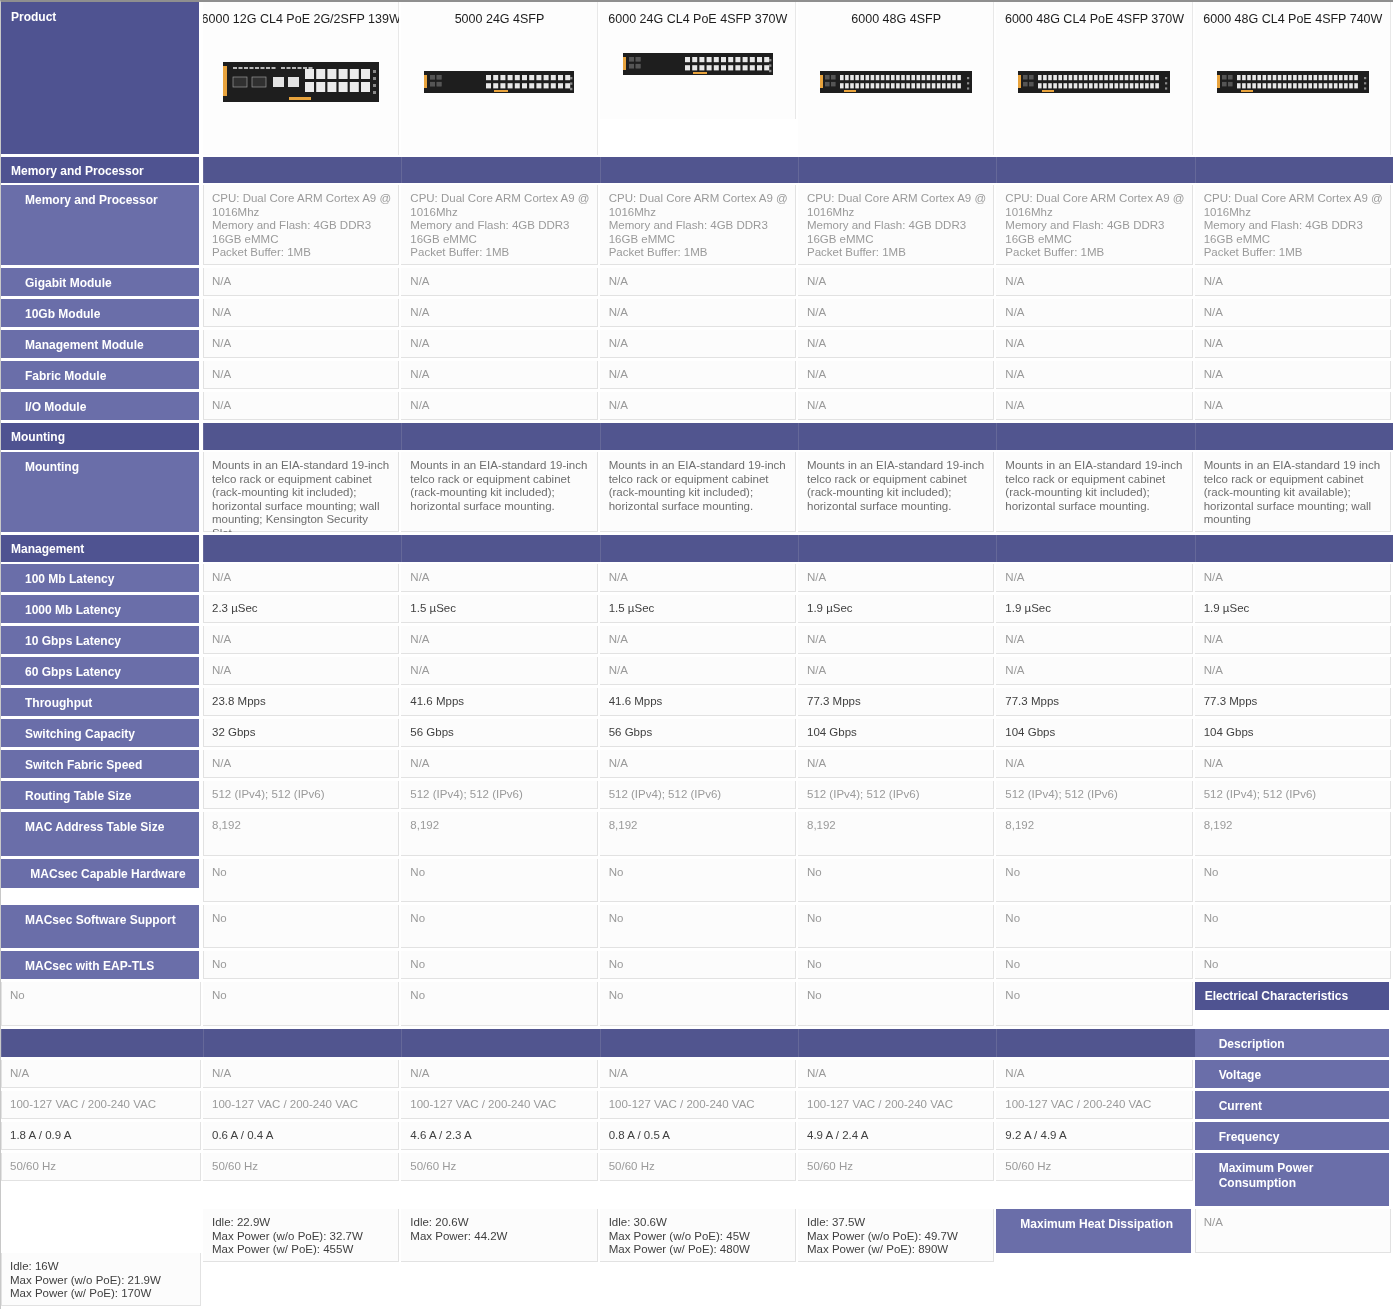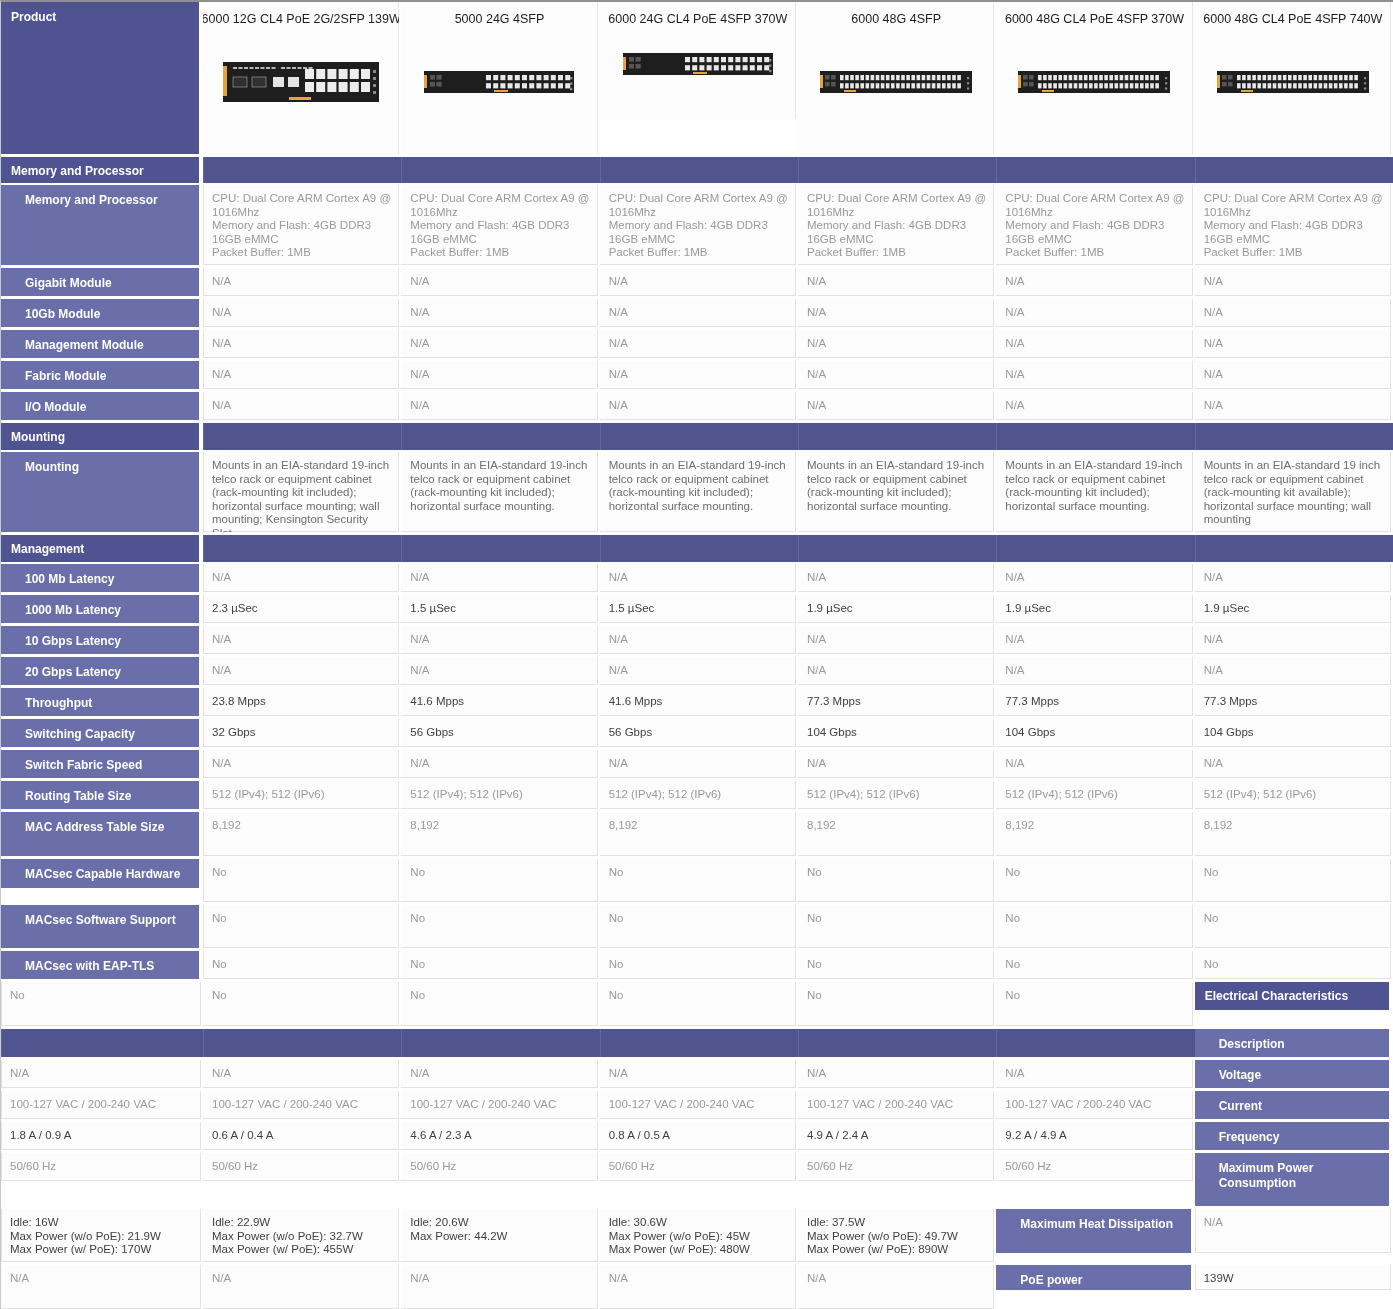--- a/index.html
+++ b/index.html
@@ -464,21 +464,21 @@
       <div class="cellbase cell strong" style="height: 31px;">1.9 µSec</div>
       <div class="cellbase cell strong" style="height: 31px;">1.9 µSec</div>
       <div class="cellbase cell strong" style="height: 31px;">1.9 µSec</div>
       <div class="cellbase lbl" style="height: 31px;">10 Gbps Latency</div>
       <div class="cellbase cell muted c0" style="height: 31px;">N/A</div>
       <div class="cellbase cell muted" style="height: 31px;">N/A</div>
       <div class="cellbase cell muted" style="height: 31px;">N/A</div>
       <div class="cellbase cell muted" style="height: 31px;">N/A</div>
       <div class="cellbase cell muted" style="height: 31px;">N/A</div>
       <div class="cellbase cell muted" style="height: 31px;">N/A</div>
-      <div class="cellbase lbl" style="height: 31px;">20 Gbps Latency</div>
+      <div class="cellbase lbl" style="height: 31px;">60 Gbps Latency</div>
       <div class="cellbase cell muted c0" style="height: 31px;">N/A</div>
       <div class="cellbase cell muted" style="height: 31px;">N/A</div>
       <div class="cellbase cell muted" style="height: 31px;">N/A</div>
       <div class="cellbase cell muted" style="height: 31px;">N/A</div>
       <div class="cellbase cell muted" style="height: 31px;">N/A</div>
       <div class="cellbase cell muted" style="height: 31px;">N/A</div>
       <div class="cellbase lbl" style="height: 31px;">Throughput</div>
       <div class="cellbase cell strong c0" style="height: 31px;">23.8 Mpps</div>
       <div class="cellbase cell strong" style="height: 31px;">41.6 Mpps</div>
       <div class="cellbase cell strong" style="height: 31px;">41.6 Mpps</div>
@@ -506,21 +506,21 @@
       <div class="cellbase cell muted" style="height: 31px;">512 (IPv4); 512 (IPv6)</div>
       <div class="cellbase cell muted" style="height: 31px;">512 (IPv4); 512 (IPv6)</div>
       <div class="cellbase cell muted" style="height: 31px;">512 (IPv4); 512 (IPv6)</div>
       <div class="cellbase lbl" style="height: 47px;">MAC Address Table Size</div>
       <div class="cellbase cell muted c0" style="height: 47px;">8,192</div>
       <div class="cellbase cell muted" style="height: 47px;">8,192</div>
       <div class="cellbase cell muted" style="height: 47px;">8,192</div>
       <div class="cellbase cell muted" style="height: 47px;">8,192</div>
       <div class="cellbase cell muted" style="height: 47px;">8,192</div>
       <div class="cellbase cell muted" style="height: 47px;">8,192</div>
-      <div class="cellbase lbl" style="height: 32px;">MACsec Capable Hardware</div>
+      <div class="cellbase lbl" style="height: 32px; text-align: center;">MACsec Capable Hardware</div>
       <div class="cellbase cell muted c0" style="height: 46px;">No</div>
       <div class="cellbase cell muted" style="height: 46px;">No</div>
       <div class="cellbase cell muted" style="height: 46px;">No</div>
       <div class="cellbase cell muted" style="height: 46px;">No</div>
       <div class="cellbase cell muted" style="height: 46px;">No</div>
       <div class="cellbase cell muted" style="height: 46px;">No</div>
       <div class="cellbase lbl" style="height: 46px;">MACsec Software Support</div>
       <div class="cellbase cell muted c0" style="height: 46px;">No</div>
       <div class="cellbase cell muted" style="height: 46px;">No</div>
       <div class="cellbase cell muted" style="height: 46px;">No</div>
@@ -569,21 +569,21 @@
       <div class="cellbase cell strong" style="height: 31px;">4.9 A / 2.4 A</div>
       <div class="cellbase cell strong" style="height: 31px;">9.2 A / 4.9 A</div>
       <div class="cellbase lbl" style="height: 31px;">Frequency</div>
       <div class="cellbase cell muted c0" style="height: 31px;">50/60 Hz</div>
       <div class="cellbase cell muted" style="height: 31px;">50/60 Hz</div>
       <div class="cellbase cell muted" style="height: 31px;">50/60 Hz</div>
       <div class="cellbase cell muted" style="height: 31px;">50/60 Hz</div>
       <div class="cellbase cell muted" style="height: 31px;">50/60 Hz</div>
       <div class="cellbase cell muted" style="height: 31px;">50/60 Hz</div>
       <div class="cellbase lbl" style="height: 56px;">Maximum Power Consumption</div>
-      <div class="cellbase cell strong c0" style="height: 56px;">Idle: 16W
+      <div class="cellbase cell strong c0" style="height: 56px; margin-top: 44px;">Idle: 16W
 Max Power (w/o PoE): 21.9W
 Max Power (w/ PoE): 170W</div>
       <div class="cellbase cell strong" style="height: 56px;">Idle: 22.9W
 Max Power (w/o PoE): 32.7W
 Max Power (w/ PoE): 455W</div>
       <div class="cellbase cell strong" style="height: 56px;">Idle: 20.6W
 Max Power: 44.2W</div>
       <div class="cellbase cell strong" style="height: 56px;">Idle: 30.6W
 Max Power (w/o PoE): 45W
 Max Power (w/ PoE): 480W</div>

